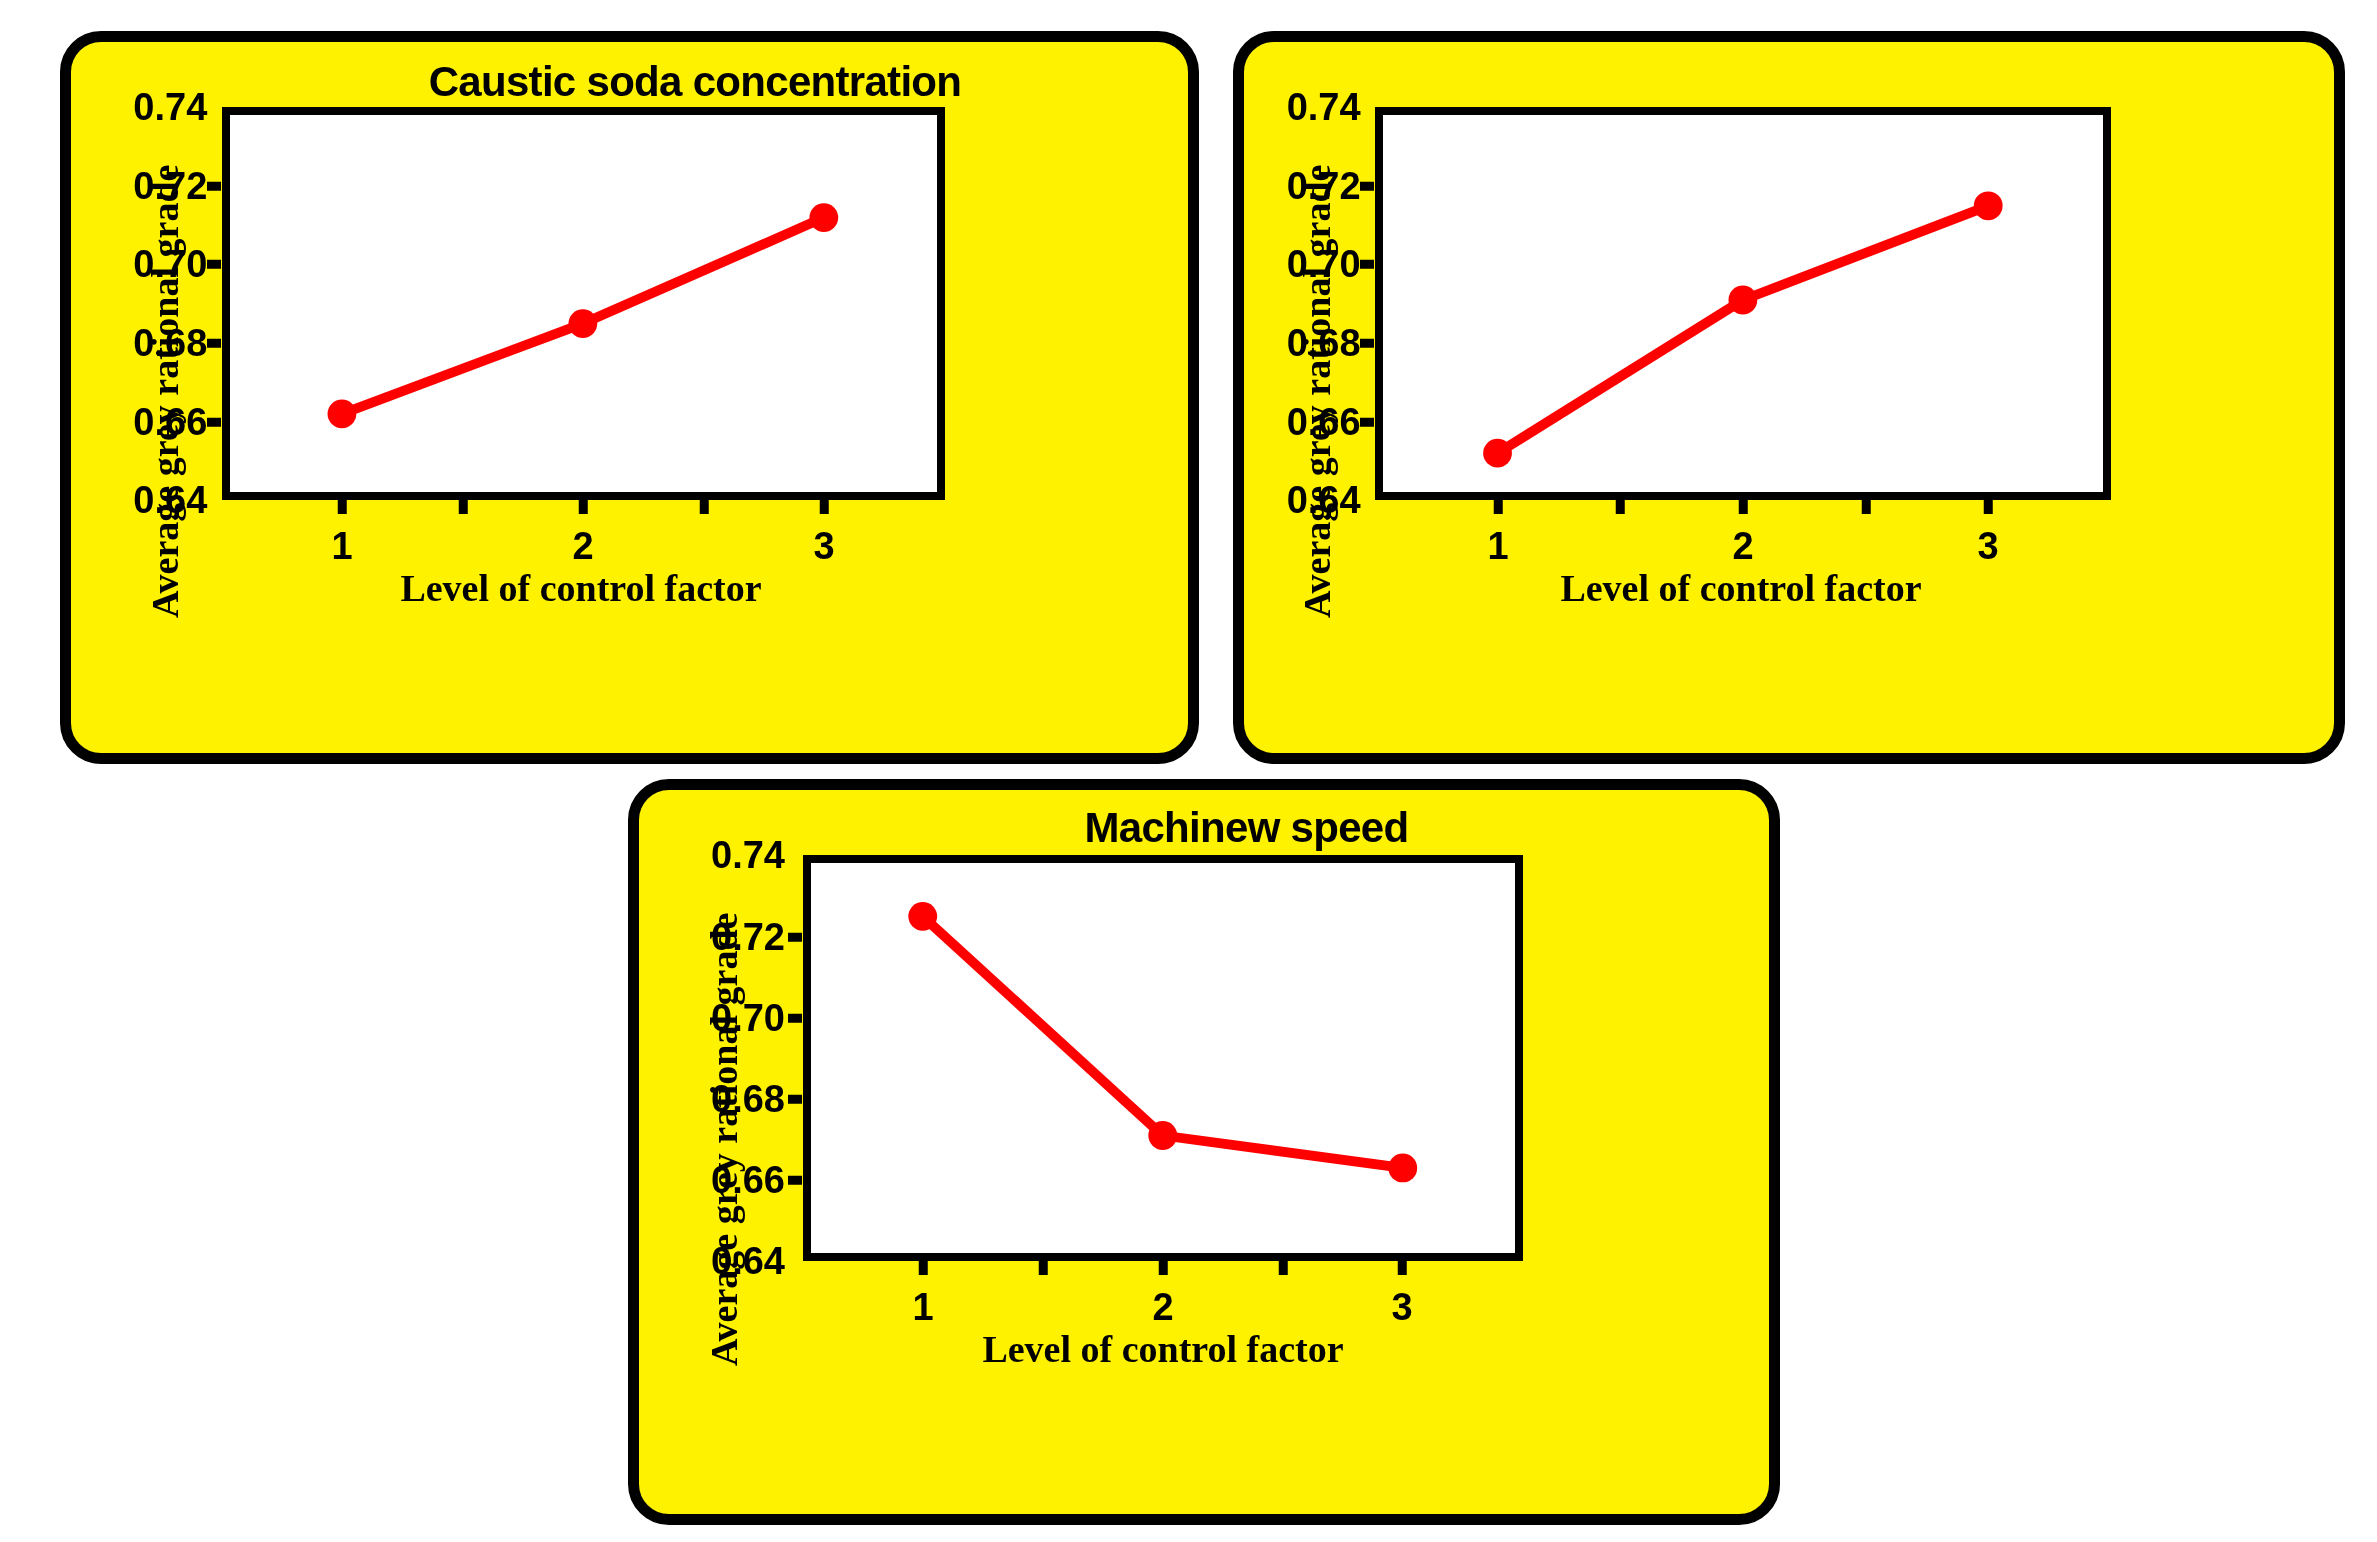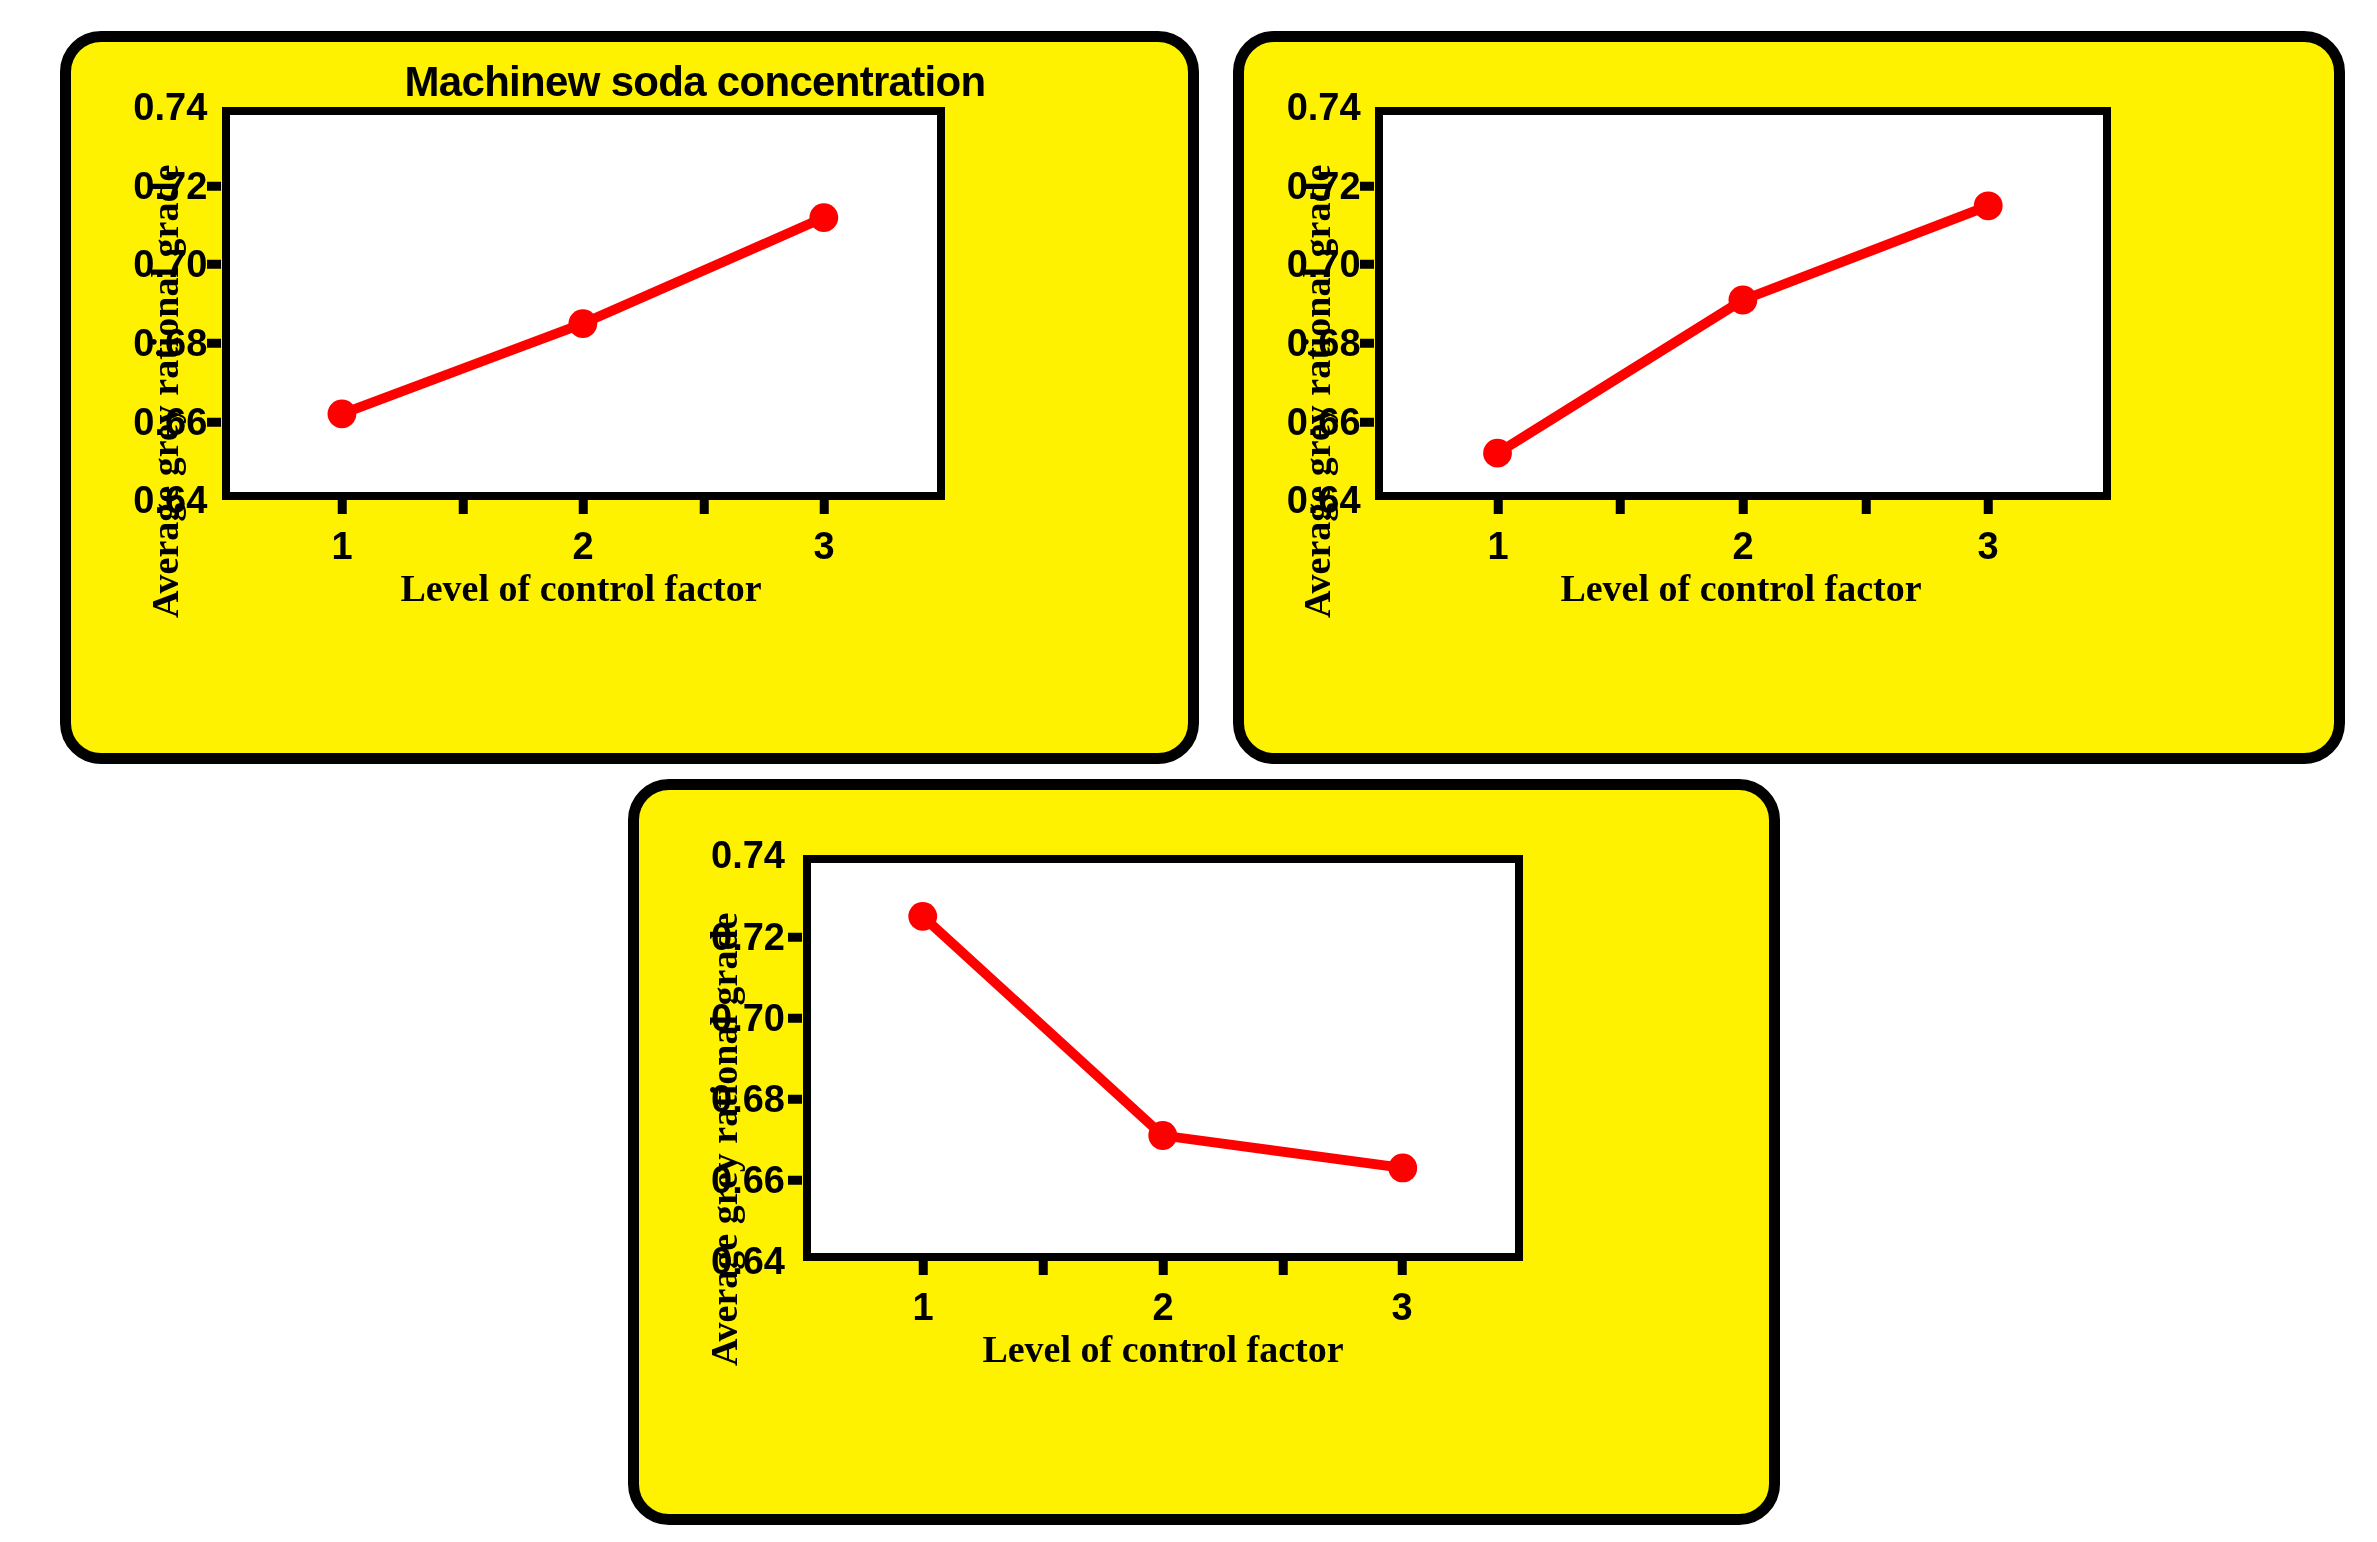--- a/index.html
+++ b/index.html
@@ -130,21 +130,21 @@
   }
 
   svg.series { position: absolute; left: 0; top: 0; overflow: visible; }
 </style>
 </head>
 <body>
 
 <div id="figure">
 
   <div class="panel p1">
-    <div class="chart-title">Machinew soda concentration</div>
+    <div class="chart-title">Caustic soda concentration</div>
 
     <div class="ylabel">Average grey rational grade</div>
 
     <div class="ytick-col" style="left: 3.3px; top: 0px; height: 497px;">
         <div class="yt" style="top: 458px;">0.64</div>
         <div class="yt" style="top: 380px;">0.66</div>
         <div class="yt" style="top: 301px;">0.68</div>
         <div class="yt" style="top: 222px;">0.70</div>
         <div class="yt" style="top: 144px;">0.72</div>
         <div class="yt" style="top: 65px;">0.74</div>
@@ -209,20 +209,21 @@
       <div class="xtick-mark" style="left: 744px; top: 458px;"></div>
       <svg class="series" width="1090" height="711" viewBox="0 0 1666 1086">
         <polyline points="387.5,627.9999999999999 762.5,394.00000000000034 1137.5,250.00000000000017" fill="none" stroke="#FF0000" stroke-width="15" stroke-linejoin="round" stroke-linecap="round"></polyline>
         <circle cx="387.5" cy="627.9999999999999" r="22" fill="#FF0000"></circle>
         <circle cx="762.5" cy="394.00000000000034" r="22" fill="#FF0000"></circle>
         <circle cx="1137.5" cy="250.00000000000017" r="22" fill="#FF0000"></circle>
       </svg>
     </div>
 
   <div class="panel p3">
+    <div class="chart-title">Machinew speed</div>
 
     <div class="ylabel">Average grey rational grade</div>
 
     <div class="ytick-col" style="left: 13px; top: 0px; height: 510px;">
         <div class="yt" style="top: 471px;">0.64</div>
         <div class="yt" style="top: 390px;">0.66</div>
         <div class="yt" style="top: 309px;">0.68</div>
         <div class="yt" style="top: 228px;">0.70</div>
         <div class="yt" style="top: 147px;">0.72</div>
         <div class="yt" style="top: 65px;">0.74</div>

